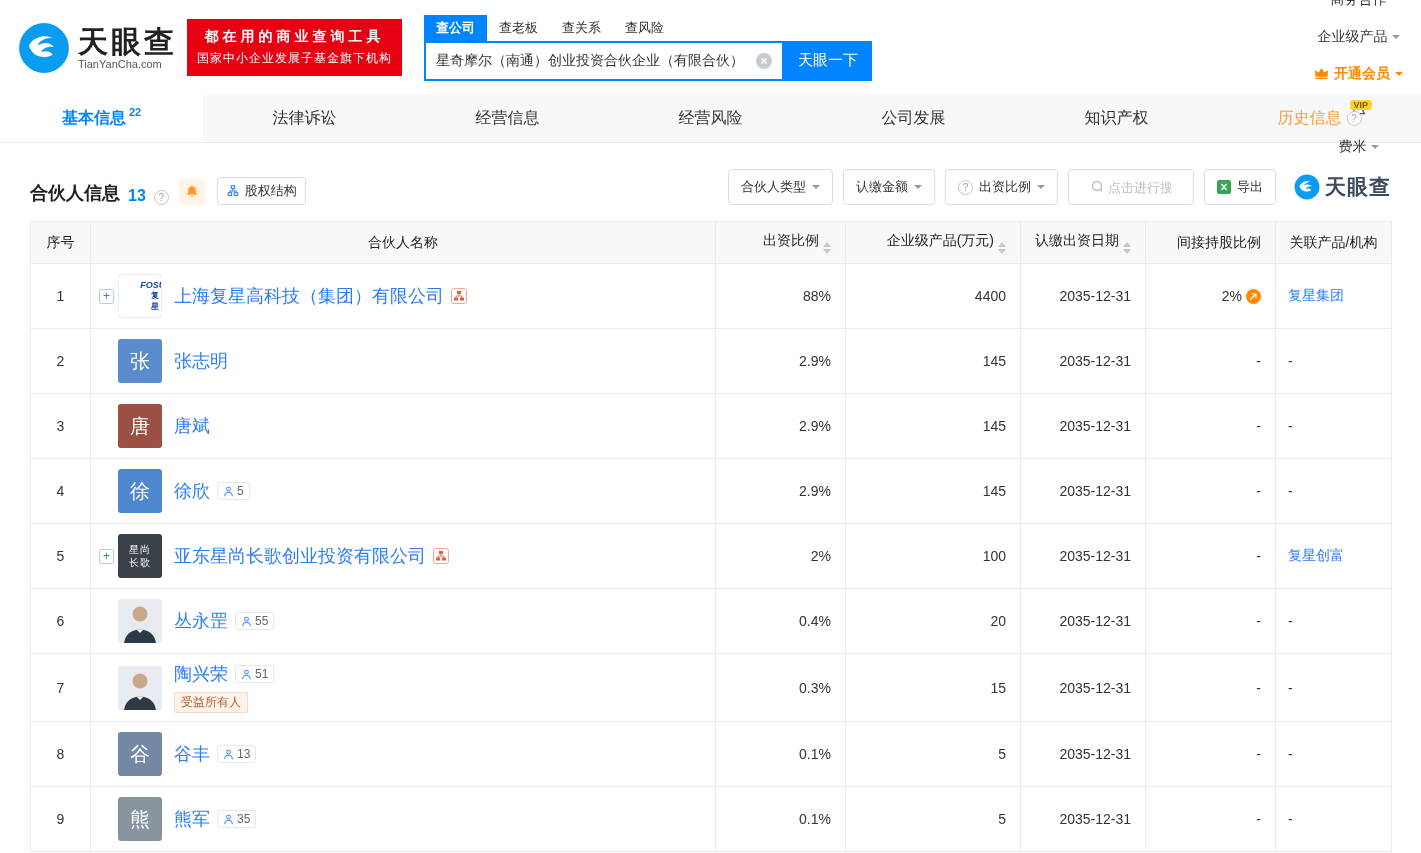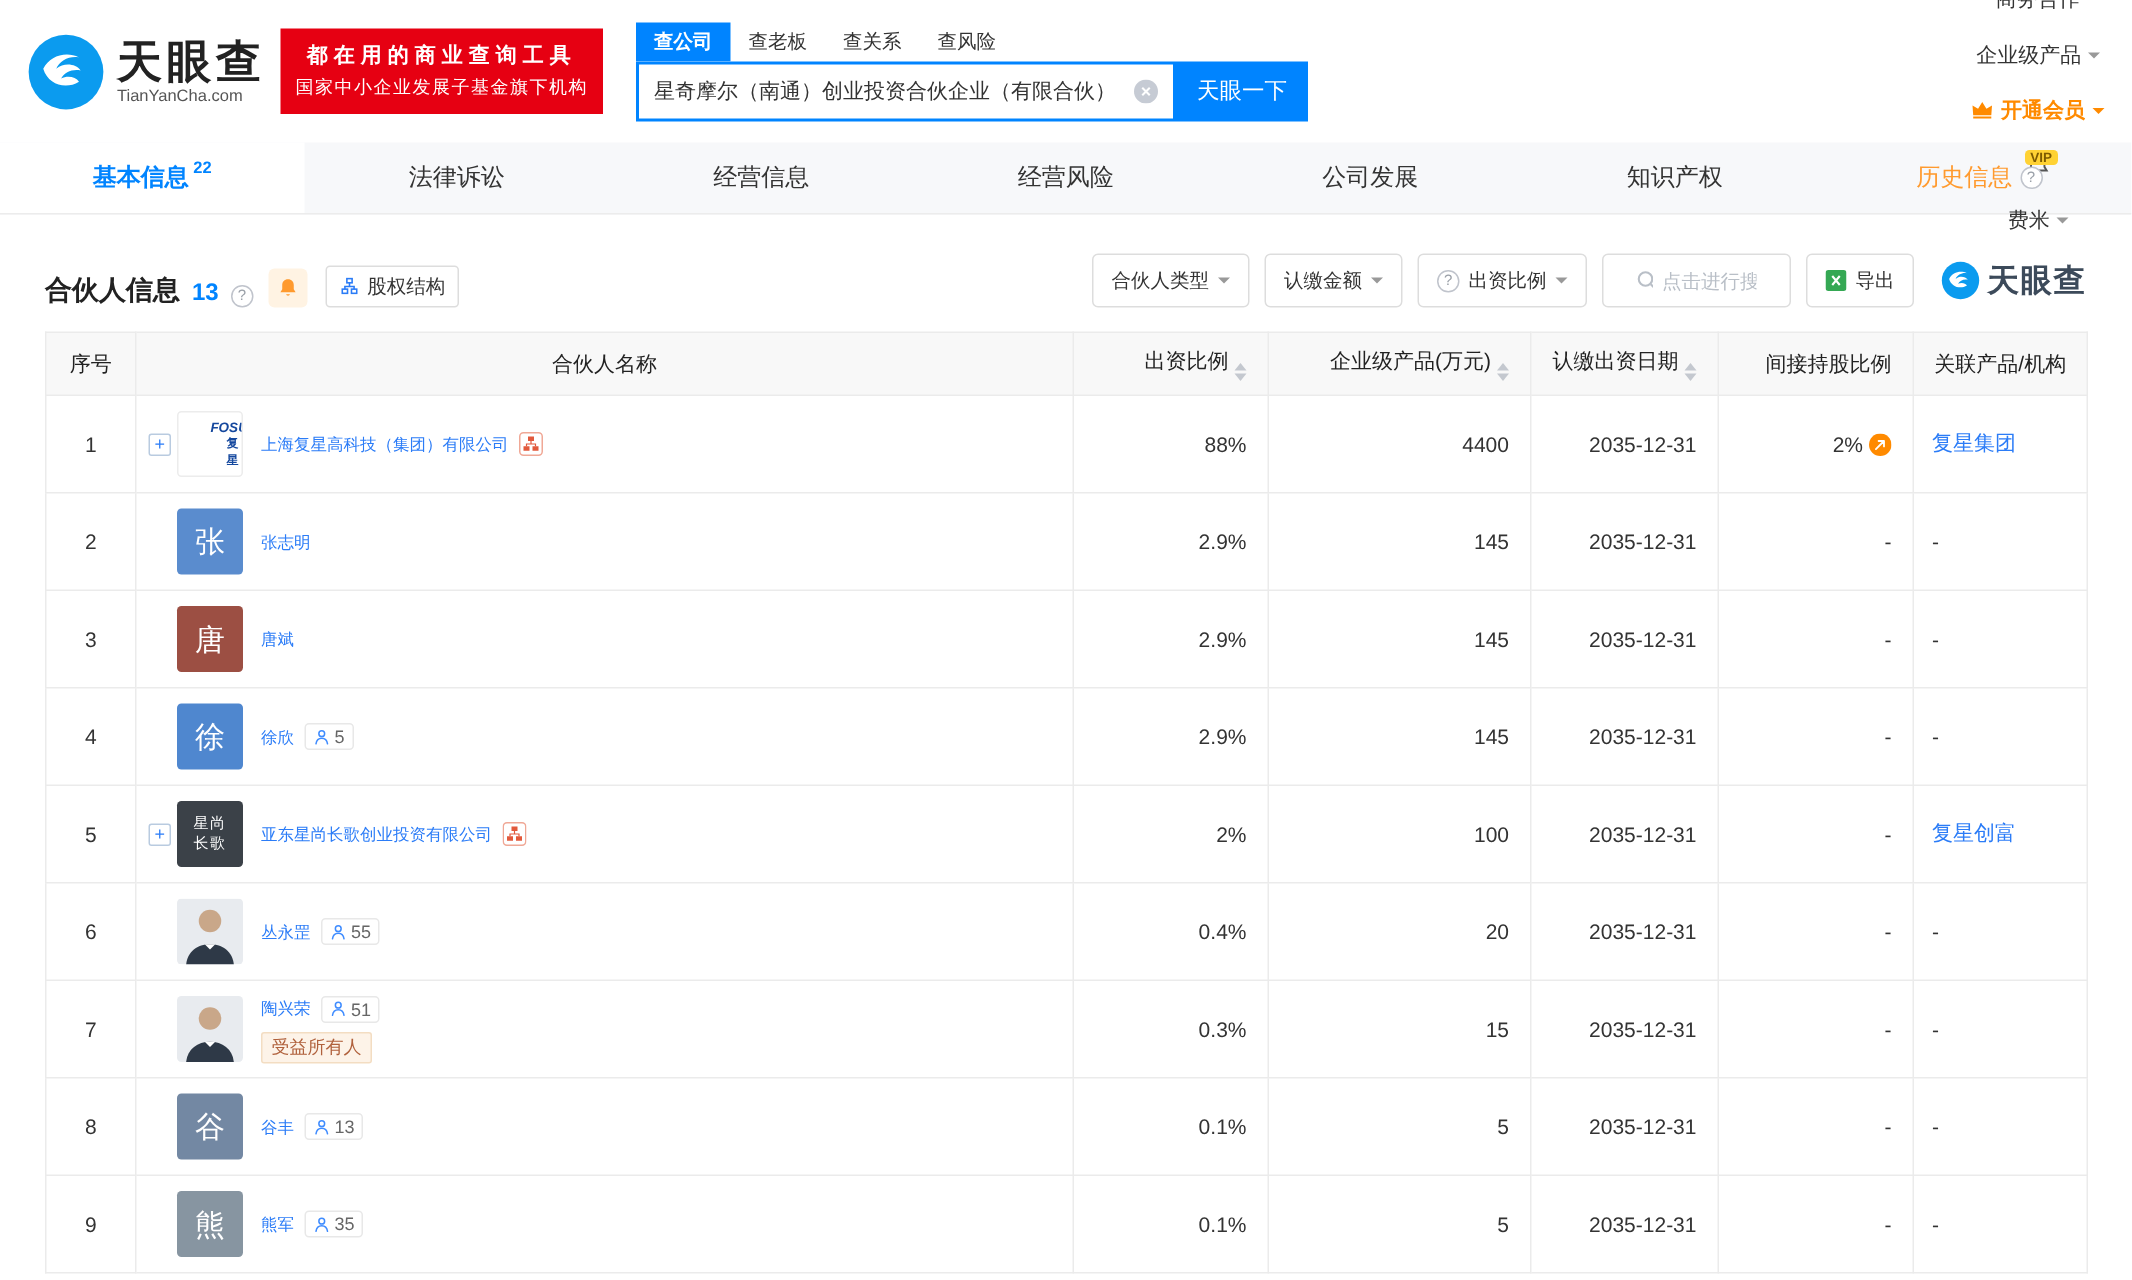--- a/index.html
+++ b/index.html
@@ -84,21 +84,21 @@
   .expand-slot { width:19px; display:flex; align-items:center; }
   .expand-btn { width:15px; height:15px; border:1px solid #b9cbe0; border-radius:2px; background:#fff; color:var(--link); font-size:12px; line-height:12px; text-align:center; cursor:pointer; }
   .avatar { width:44px; height:44px; min-width:44px; border-radius:3px; display:flex; flex-direction:column; align-items:center; justify-content:center; color:#fff; font-size:20px; overflow:hidden; }
   .avatar.logo-light { background:#fff; border:1px solid #ececec; }
   .avatar.logo-light div { color:#15489e; font-weight:bold; font-size:9px; font-style:italic; line-height:1.3;margin-left:32px; }
   .avatar.logo-light div + div { font-size:8px; font-style:normal; }
   .avatar.logo-dark div { font-size:10px; line-height:1.35; letter-spacing:1px; }
   .avatar.photo svg { width:44px; height:44px; }
   .name-block { margin-left:12px; min-width:0; }
   .name-line { display:flex; align-items:center; }
-  .name-link { color:var(--link); font-size:11px; cursor:pointer; white-space:nowrap; }
+  .name-link { color:var(--link); font-size:18px; cursor:pointer; white-space:nowrap; }
   .equity-mini { margin-left:7px; display:inline-flex; cursor:pointer; }
   .partner-pill { display:inline-flex; align-items:center; gap:3px; border:1px solid #e8e8e8; border-radius:3px; padding:1px 5px; font-size:12px; color:#666; margin-left:7px; cursor:pointer; }
   .owner-badge { display:inline-block; margin-top:6px; font-size:12px; color:#b0613c; background:#fdf3e8; border:1px solid #f3ddc2; padding:1px 6px; border-radius:2px; }
   .ind-wrap { display:inline-flex; align-items:center; gap:4px; }
   .rel-link { font-size:14px; }
 </style>
 </head>
 <body>
 
 <header class="topbar">

